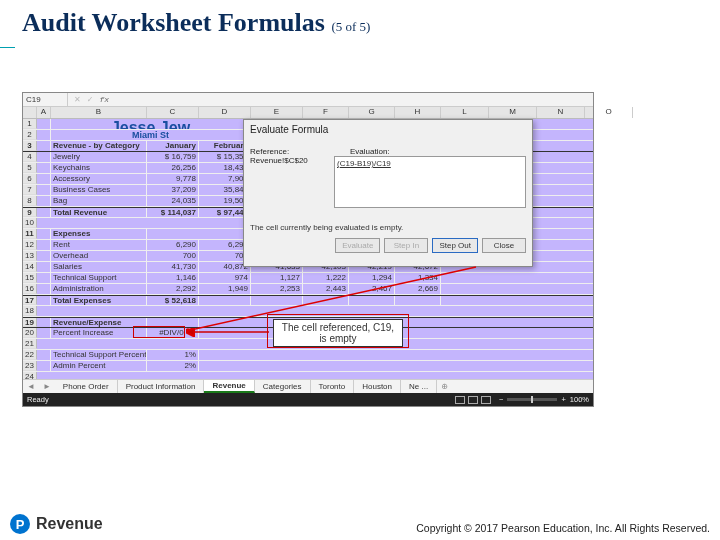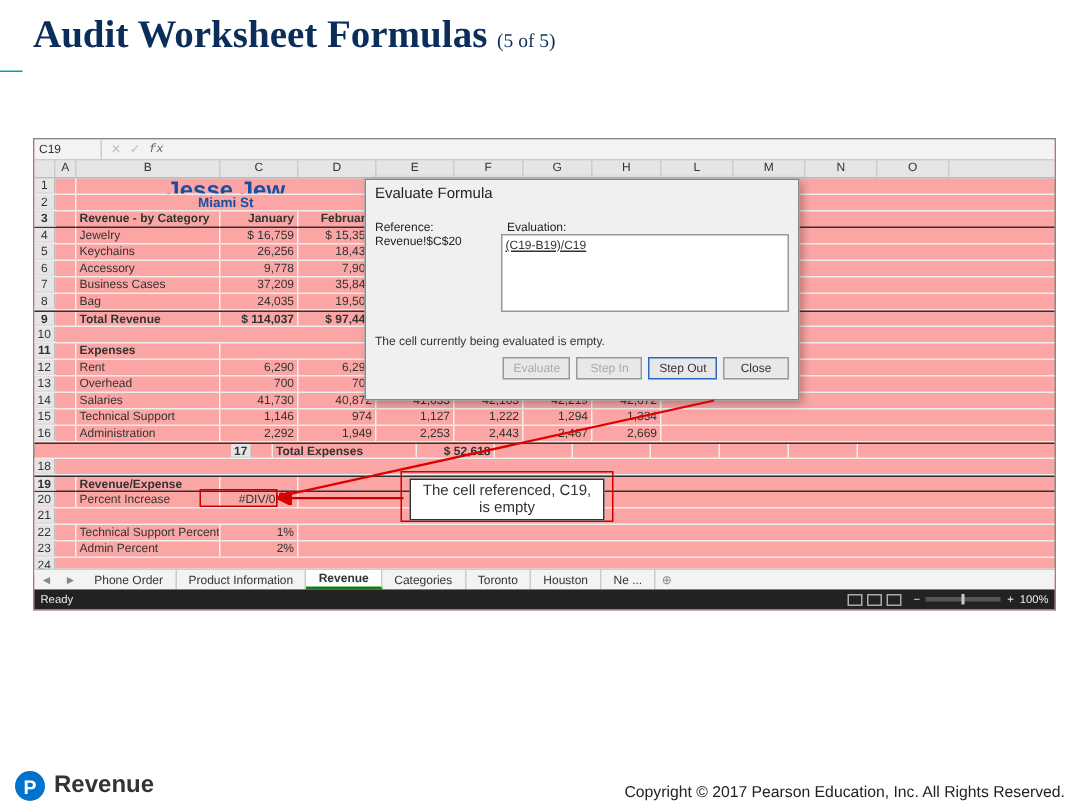--- a/index.html
+++ b/index.html
@@ -1,41 +1,41 @@
 <!DOCTYPE html>
 <html><head>
 <meta charset="utf-8">
 <style>
   * { box-sizing: border-box; margin: 0; padding: 0; }
   body { width: 720px; height: 540px; font-family: Arial, sans-serif; background: #fff; position: relative; overflow: hidden; }
   .slide-title { font-family: 'Times New Roman', serif; font-size: 26px; font-weight: bold; color: #0b2d5a; padding: 8px 0 0 22px; }
   .slide-title .sub { font-size: 13px; font-weight: normal; }
   .accent { position: absolute; top: 47px; left: 0; width: 15px; height: 1px; background: #00a0b0; }
-  .excel { position: absolute; top: 92px; left: 22px; width: 682px; height: 315px; border: 1px solid #888; font-size: 8px; color: #333; background: #fca5a5; }
+  .excel { position: absolute; top: 92px; left: 22px; width: 572px; height: 315px; border: 1px solid #888; font-size: 8px; color: #333; background: #c4b5fd; }
   .namebox-row { display: flex; height: 14px; border-bottom: 1px solid #ccc; background: #f3f3f3; align-items: center; }
   .namebox { width: 45px; padding-left: 3px; border-right: 1px solid #ccc; height: 100%; display: flex; align-items: center; }
   .fx-area { display: flex; align-items: center; padding-left: 6px; gap: 6px; height: 100%; }
   .fx-btn { font-style: italic; color: #666; font-family: Liberation Mono, monospace; }
   .colhdr { display: flex; height: 12px; background: #e5e5e5; border-bottom: 1px solid #bbb; }
   .rowhdr { width: 14px; text-align: center; background: #e5e5e5; border-right: 1px solid #bbb; border-bottom: 1px solid #ddd; flex-shrink: 0; }
   .ch { border-right: 1px solid #ccc; text-align: center; flex-shrink: 0; }
   .grid-body { position: relative; height: 272px; }
   .row { display: flex; height: 11px; border-bottom: 1px solid #eee; }
   .cell { border-right: 1px solid #f0f0f0; padding: 0 2px; overflow: hidden; white-space: nowrap; flex-shrink: 0; }
   .cA { width: 14px; } .cB { width: 96px; }
   .num { text-align: right; }
   .bold { font-weight: bold; }
   .hdr-text { color: #1a4fa0; font-weight: bold; text-align: center; }
   .db-top { border-top: 1.5px solid #333; border-bottom: 1px solid #333; }
   .db-top-only { border-top: 1.5px solid #333; }
   .underline { border-bottom: 1px solid #333; }
-  .overline { border-top: 1px solid #333; justify-content: center; }
+  .overline { border-top: 1px solid #333; }
   .dialog { position: absolute; top: 0px; left: 220px; width: 290px; height: 148px; background: #f0f0f0; border: 1px solid #888; box-shadow: 2px 2px 6px rgba(0,0,0,.3); font-size: 8px; padding: 4px 6px; }
   .dialog-title { font-size: 10px; color: #222; margin-bottom: 12px; }
-  .dlg-labels { display: flex; gap: 8px; margin-bottom: 2px; color: #222; }
+  .dlg-labels { display: flex; gap: 20px; margin-bottom: 2px; color: #222; }
   .dlg-left { width: 80px; }
   .dlg-eval-box { border: 1px solid #999; background: #fff; height: 52px; margin-left: 84px; margin-top: -2px; padding: 2px; }
   .dlg-ref { margin-top: -52px; font-size: 8px; color: #222; }
   .dlg-msg { margin-top: 58px; color: #333; }
   .dlg-btns { display: flex; gap: 4px; justify-content: flex-end; margin-top: 6px; }
   .dlg-btn { border: 1px solid #999; background: #e8e8e8; padding: 2px 6px; font-size: 8px; min-width: 44px; text-align: center; }
   .dlg-btn.disabled { color: #aaa; }
   .dlg-btn.active { border: 1.5px solid #2a6ac2; }
   .arrow-red { position: absolute; stroke: #d00; stroke-width: 1.5; fill: none; }
   .callout { position: absolute; top: 200px; left: 250px; width: 130px; border: 1px solid #333; background: #fff; padding: 2px 4px; font-size: 10px; text-align: center; }

